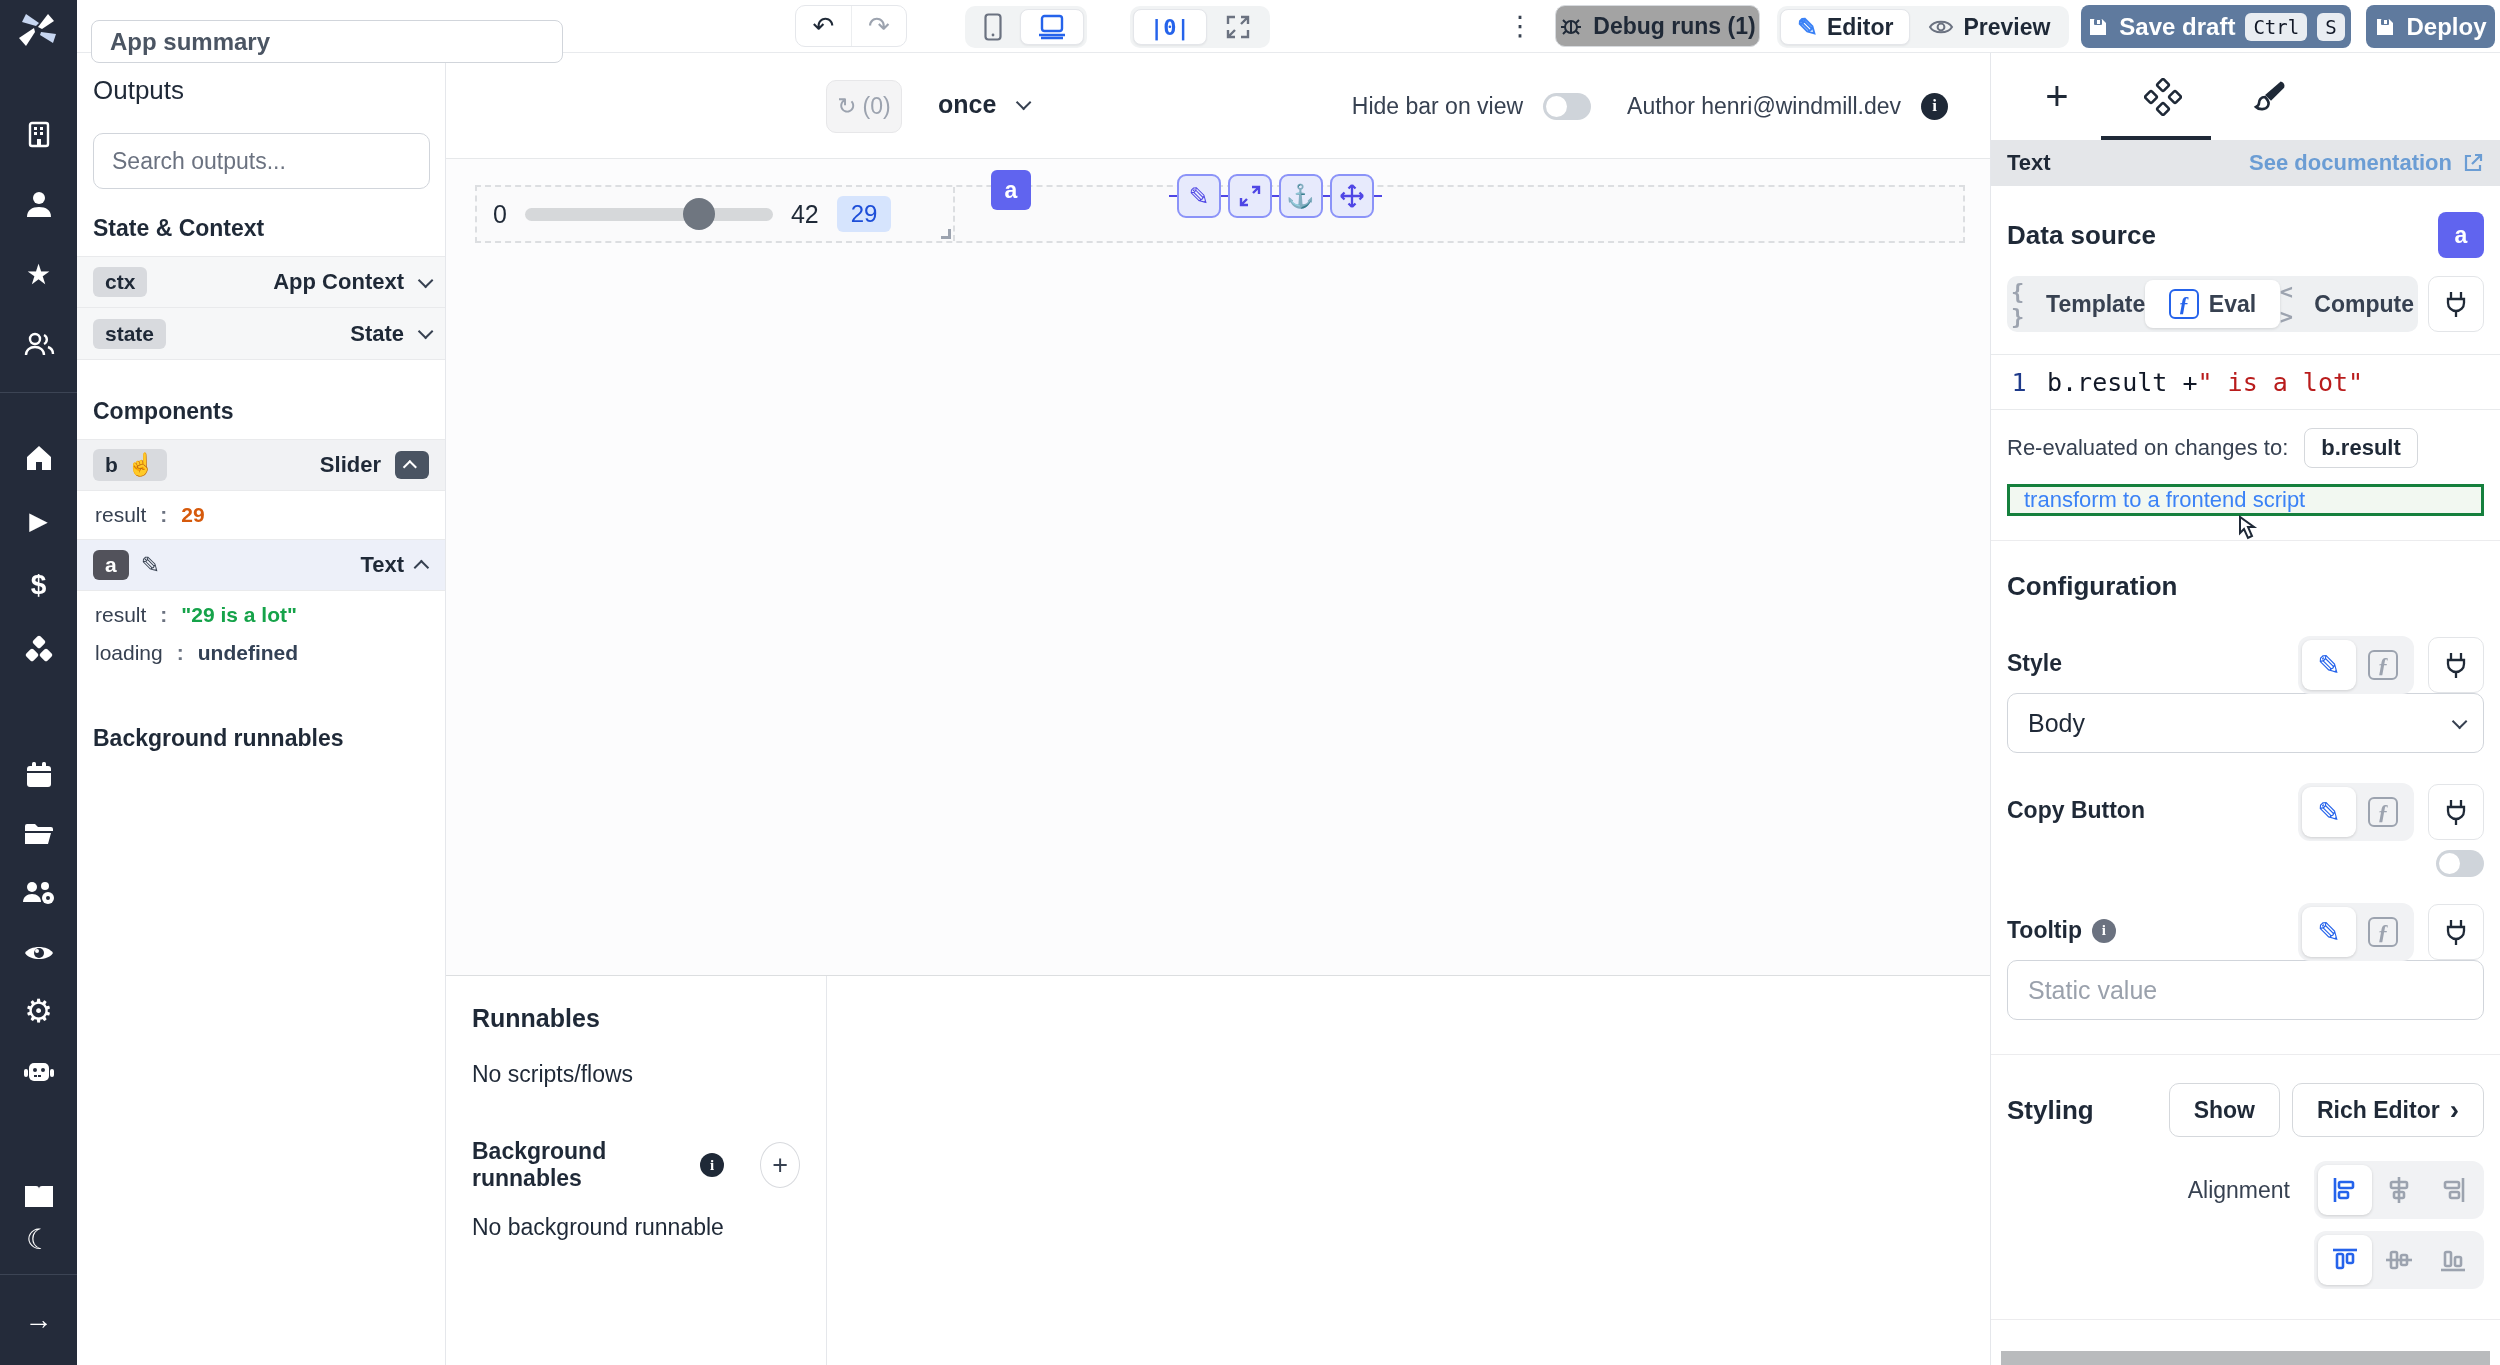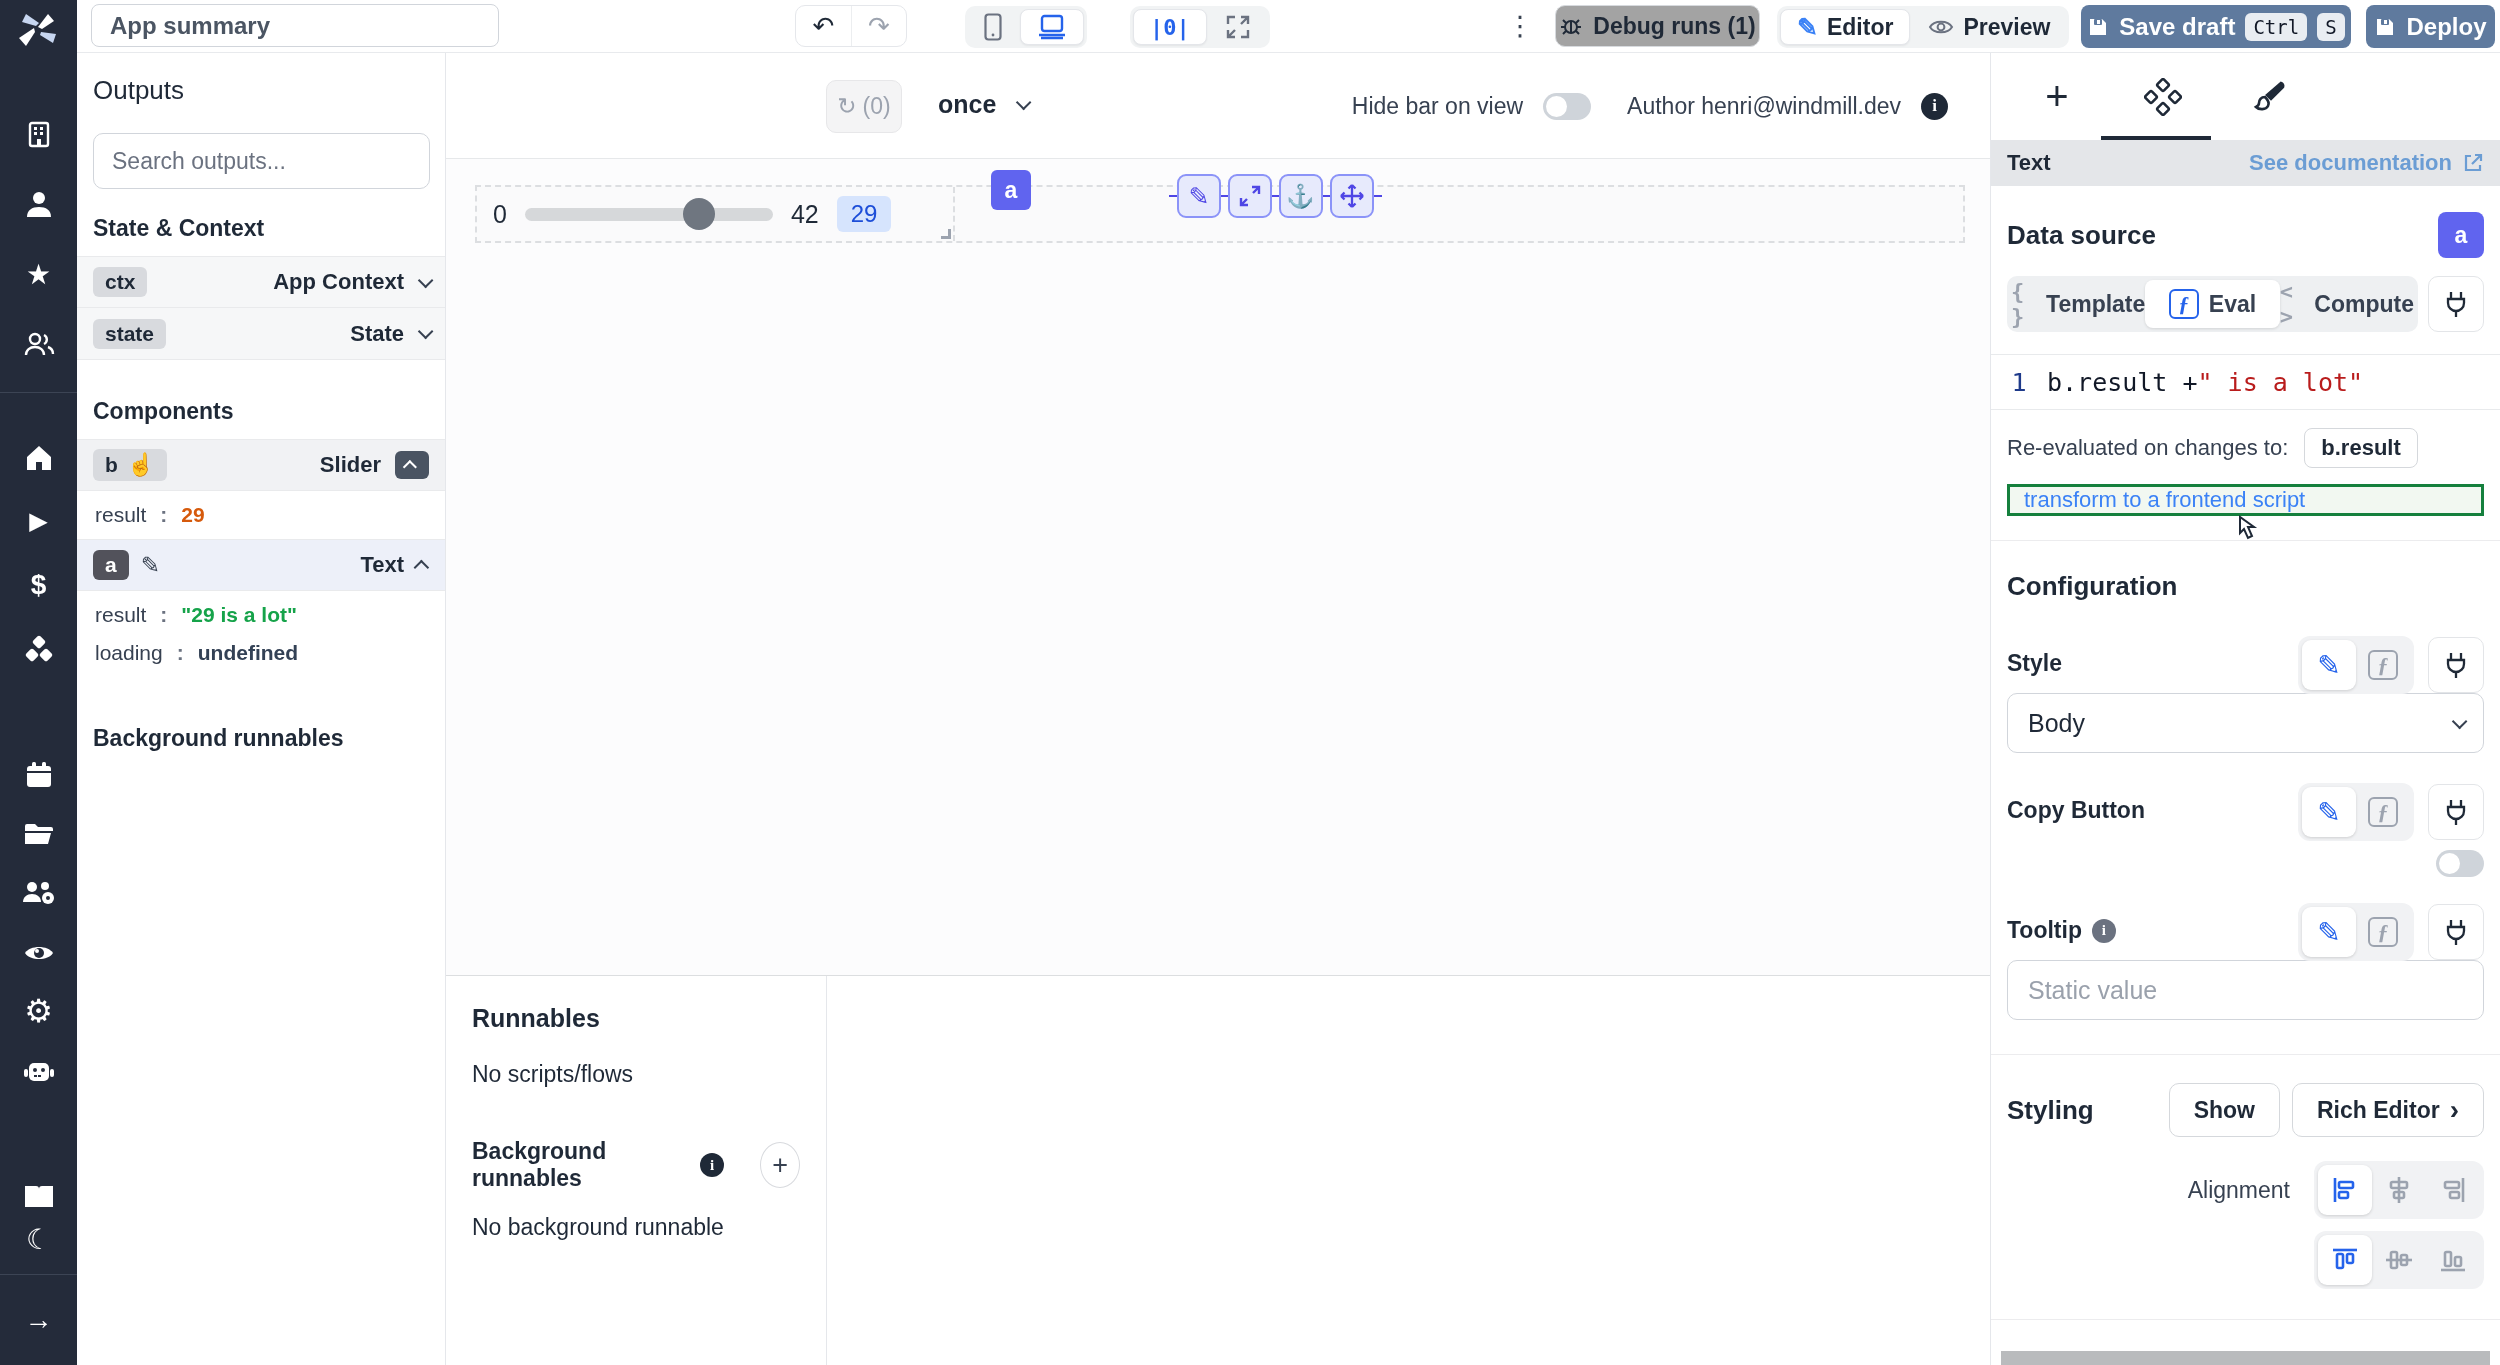--- a/index.html
+++ b/index.html
@@ -7,21 +7,21 @@
   #app { position:relative; width:2500px; height:1365px; overflow:hidden; }
 
   
   .rail { position:absolute; left:0; top:0; width:77px; height:1365px; background:#242b3a; z-index:30; }
   .rail .logo { position:absolute; left:14px; top:6px; width:48px; height:48px; }
   .rail-icon { position:absolute; left:0; width:77px; height:44px; display:flex; align-items:center; justify-content:center; color:#fff; font-size:28px; cursor:pointer; }
   .rail-divider { position:absolute; left:0; width:77px; border-top:1px solid #3c4454; }
 
   
   .topbar { position:absolute; left:77px; top:0; width:2423px; height:53px; background:#fff; border-bottom:1px solid #e8eaed; display:flex; align-items:center; z-index:20; }
-  .summary-input { position:absolute; left:14px; top:4px; width:408px; height:43px; border:1px solid #d1d5db; border-radius:8px; font-size:24px; font-weight:700; color:#374151; padding:0 18px; font-family:"Liberation Sans",sans-serif; outline:none; }
+  .summary-input { position:absolute; left:14px; top:20px; width:472px; height:43px; border:1px solid #d1d5db; border-radius:8px; font-size:24px; font-weight:700; color:#374151; padding:0 18px; font-family:"Liberation Sans",sans-serif; outline:none; }
   .summary-input::placeholder { color:#4b5563; font-weight:700; }
   .btn-group { position:absolute; top:5px; height:42px; display:flex; border:1px solid #e5e7eb; border-radius:10px; background:#fff; overflow:hidden; }
   .btn-group .cell { width:55px; display:flex; align-items:center; justify-content:center; font-size:26px; color:#1f2937; cursor:pointer; }
   .btn-group .cell + .cell { border-left:1px solid #eceef0; }
   .seg { position:absolute; top:6px; height:42px; background:#f1f3f4; border-radius:10px; display:flex; align-items:center; padding:3px; gap:2px; }
   .seg .item { height:36px; border-radius:8px; display:flex; align-items:center; justify-content:center; gap:9px; padding:0 16px; color:#6b7280; cursor:pointer; font-size:23px; font-weight:700; }
   .seg .item.active { background:#fff; border:1px solid #e4e6ea; box-shadow:0 1px 2px rgba(0,0,0,.06); color:#1f2937; }
   .kebab { position:absolute; left:1428px; top:10px; font-size:27px; color:#374151; cursor:pointer; width:30px; text-align:center; }
   .debug-btn { position:absolute; left:1478px; top:5px; width:205px; height:42px; border:1px solid #d7dade; border-radius:10px; background:#a3a3a3; display:flex; align-items:center; justify-content:center; gap:10px; font-size:23px; font-weight:700; color:#1f2937; cursor:pointer; }
   .blue-btn { position:absolute; top:5px; height:43px; background:#5f7a9e; border:none; border-radius:8px; color:#fff; font-weight:700; font-size:24px; display:flex; align-items:center; justify-content:center; gap:10px; cursor:pointer; font-family:"Liberation Sans",sans-serif; }

